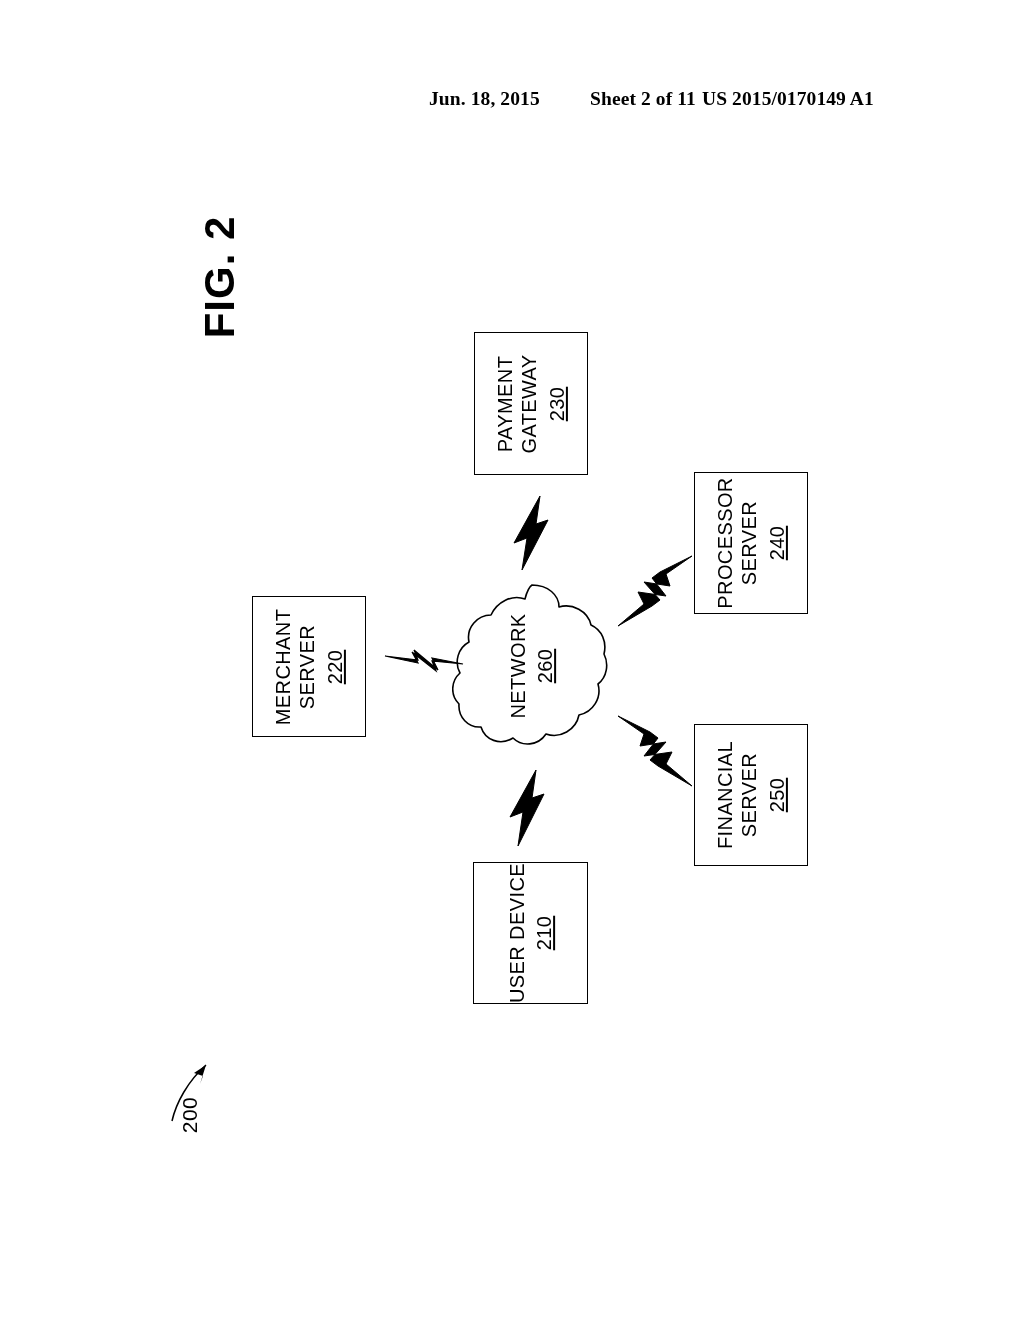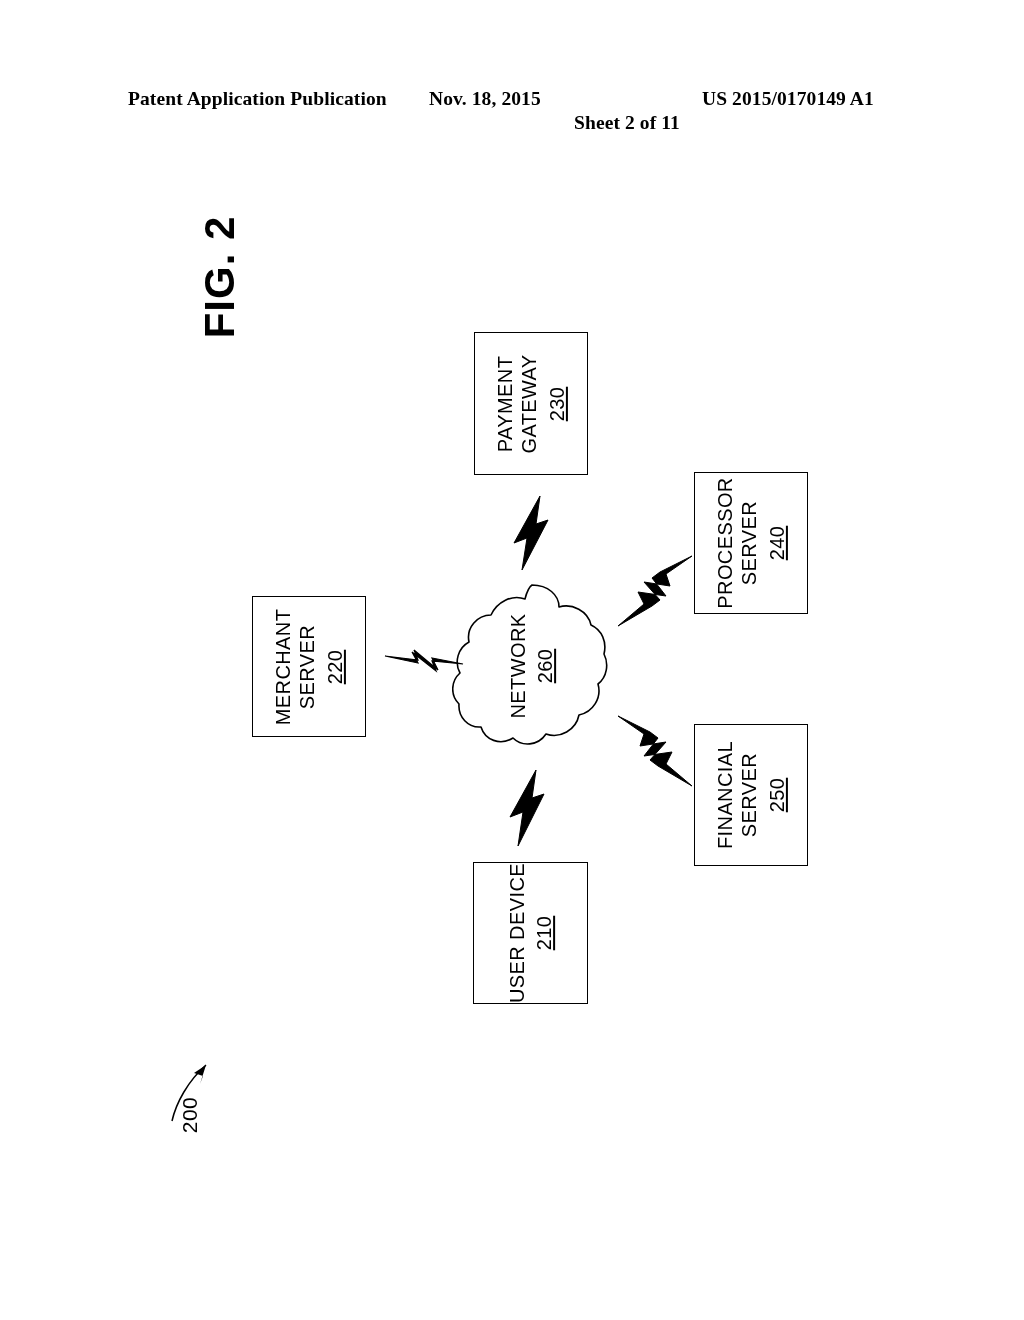--- a/index.html
+++ b/index.html
@@ -33,22 +33,21 @@
   #page-header .hdr-left {
     position: absolute;
     left: 128px;
   }
   #page-header .hdr-mid {
     position: absolute;
     left: 429px;
   }
   #page-header .hdr-sheet {
     position: absolute;
-    left: 574px;
-    margin-top: 24px;
+    left: 590px;
   }
   #page-header .hdr-right {
     position: absolute;
     left: 702px;
     text-align: center;
   }
 
   
   #fig-label {
     position: absolute;
@@ -171,22 +170,21 @@
   #bolt-gateway   { left: 496px; top: 494px; width: 70px; height: 78px; }
   #bolt-processor { left: 614px; top: 552px; width: 82px; height: 78px; }
   #bolt-merchant  { left: 382px; top: 628px; width: 84px; height: 66px; }
   #bolt-financial { left: 614px; top: 712px; width: 82px; height: 78px; }
   #bolt-userdev   { left: 492px; top: 768px; width: 70px; height: 80px; }
 </style>
 </head>
 <body>
 
 <div id="page-header">
-  <span class="hdr-left">Patent Application Publication</span>
-  <span class="hdr-mid">Nov. 18, 2015</span>
+  <span class="hdr-mid">Jun. 18, 2015</span>
   <span class="hdr-sheet">Sheet 2 of 11</span>
   <span class="hdr-right">US 2015/0170149 A1</span>
 </div>
 
 <div id="fig-label">FIG. 2</div>
 
 <svg id="ref-200-leader" viewBox="0 0 70 70">
   <path d="M 12 66 C 16 48, 28 26, 46 10" stroke="#000" stroke-width="1.5" fill="none"></path>
   <path d="M 46 10 L 34 18 L 43 21 L 40 29 Z" fill="#000"></path>
 </svg>

